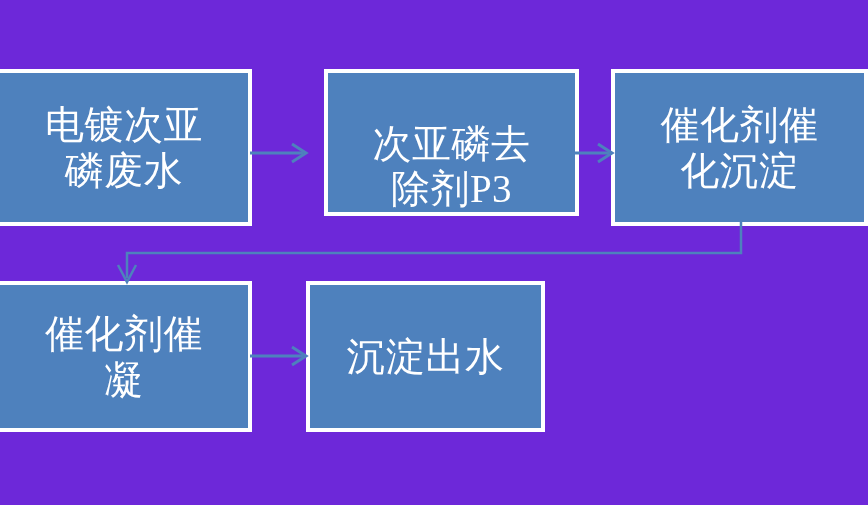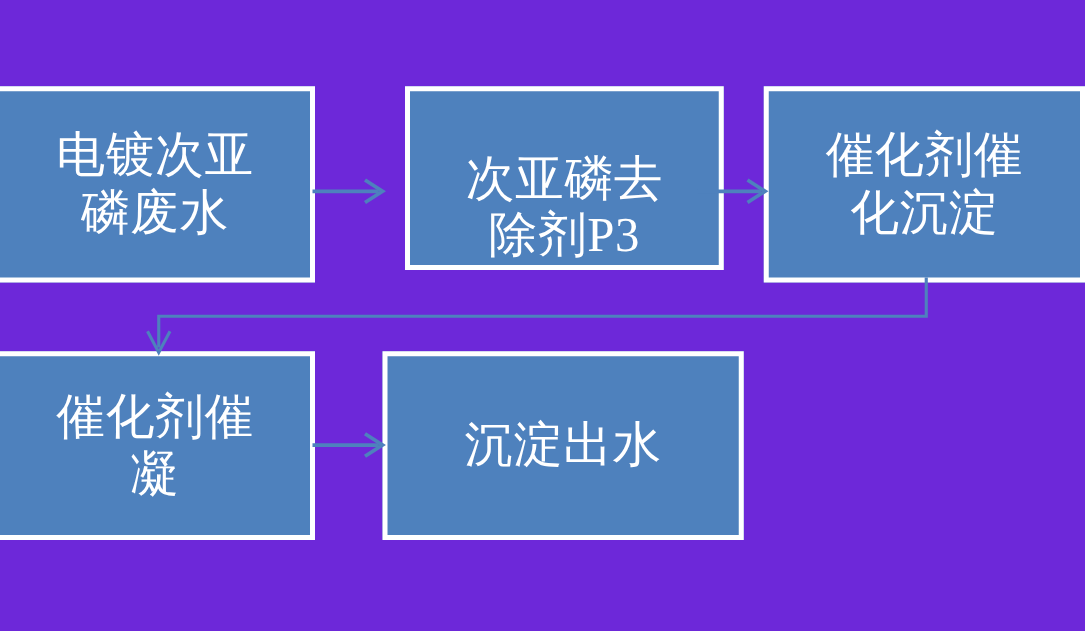--- a/index.html
+++ b/index.html
@@ -35,21 +35,21 @@
     padding: 0 12px;
     white-space: pre-line;
     font-family: "Liberation Serif", "DejaVu Serif", serif;
   }
 
   
   #box-wastewater   { left: -4px;  top: 69px;  width: 256px; height: 157px; }
   #box-remover      { left: 324px; top: 69px;  width: 255px; height: 147px; align-items: flex-end; }
   #box-catalyst     { left: 611px; top: 69px;  width: 257px; height: 157px; }
   #box-flocculant   { left: -4px;  top: 281px; width: 256px; height: 151px; }
-  #box-effluent     { left: 306px; top: 281px; width: 289px; height: 151px; }
+  #box-effluent     { left: 306px; top: 281px; width: 239px; height: 151px; }
 
   
   .connector {
     position: absolute;
     overflow: visible;
   }
   #arrow-1-2 { left: 248px; top: 133px; width: 64px; height: 40px; }
   #arrow-2-3 { left: 556px; top: 133px; width: 62px; height: 40px; }
   #arrow-4-5 { left: 248px; top: 336px; width: 64px; height: 40px; }
   #arrow-3-4 { left: 110px; top: 222px; width: 650px; height: 68px; }

